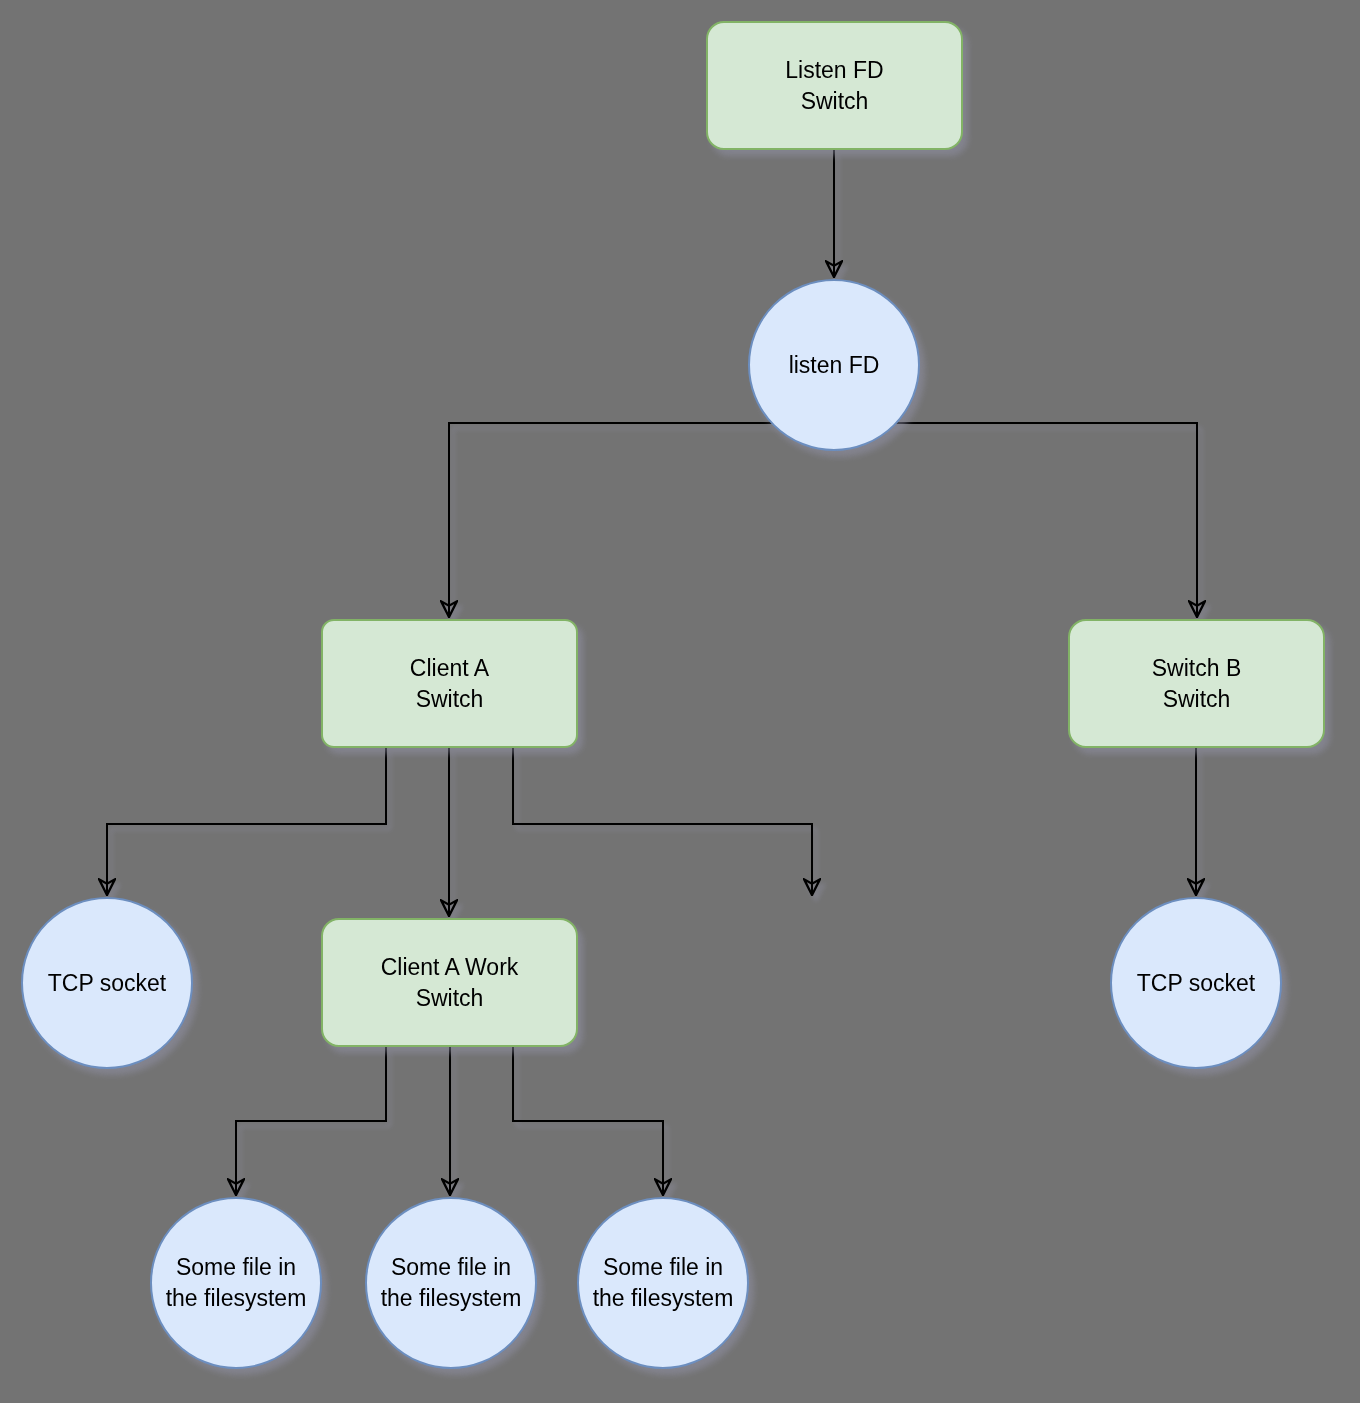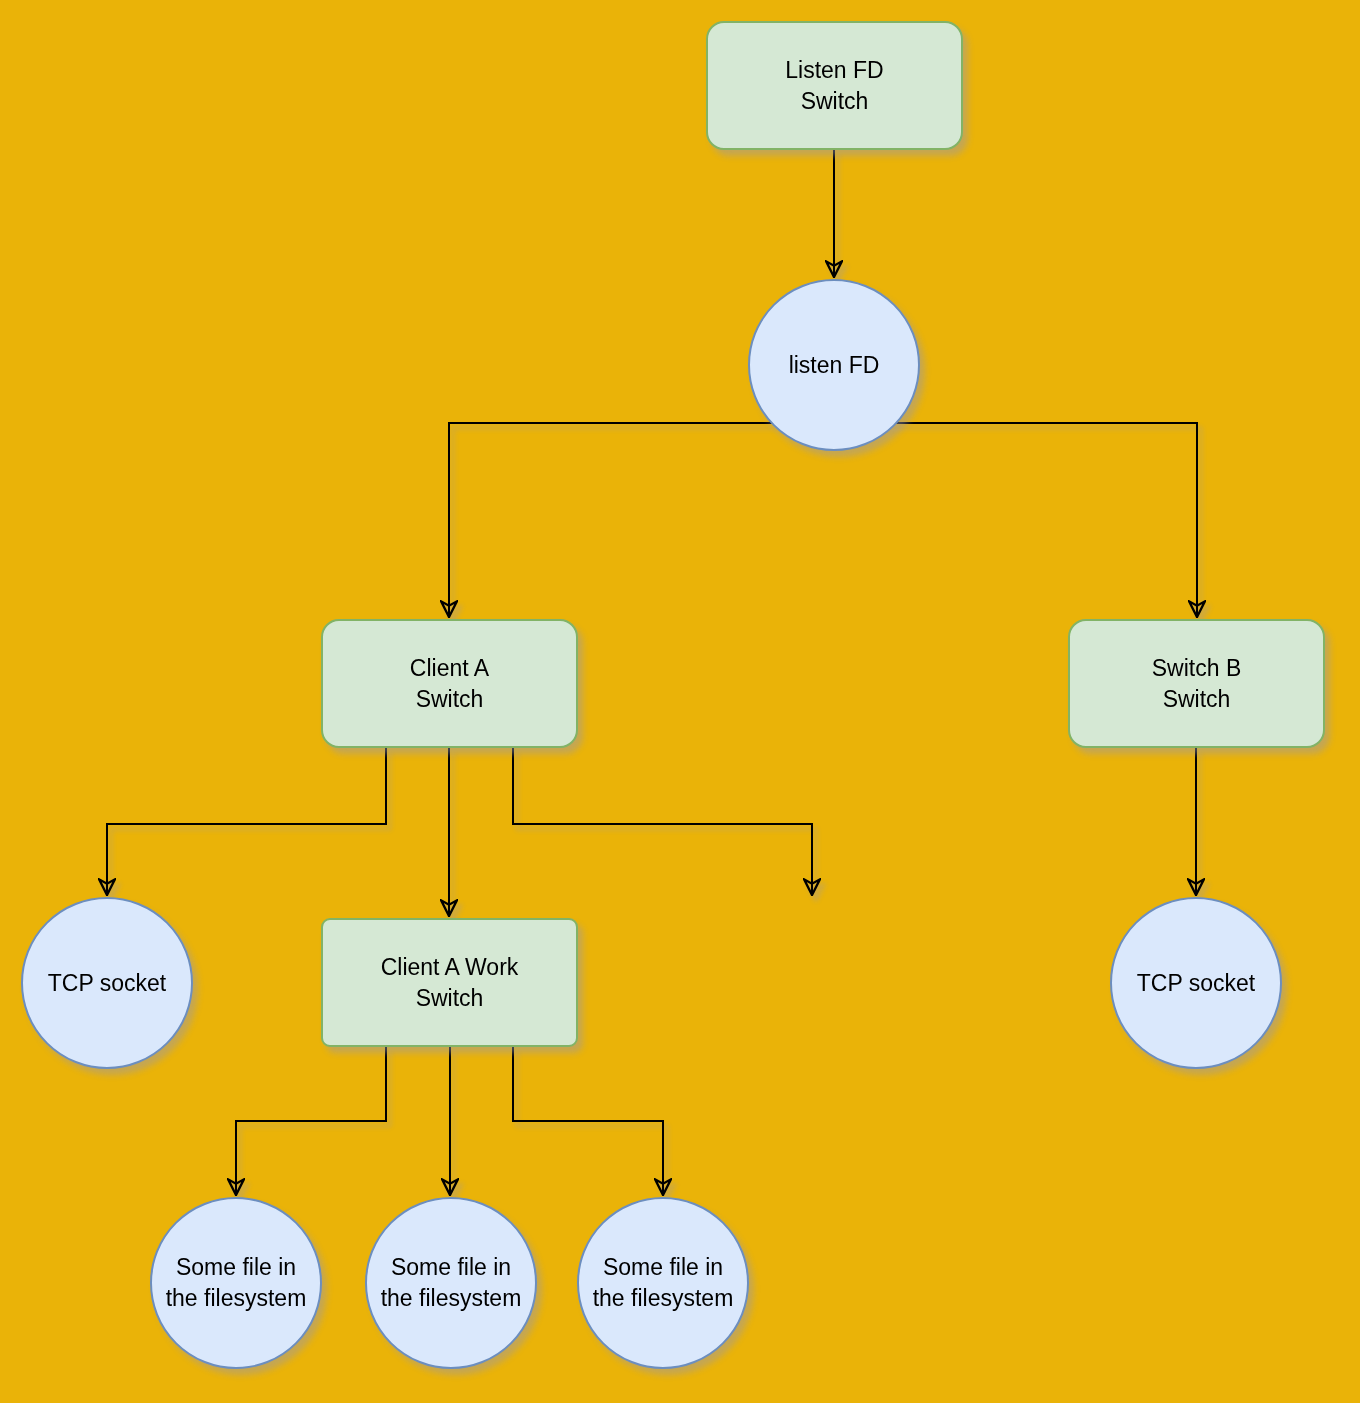--- a/index.html
+++ b/index.html
@@ -4,21 +4,21 @@
 <style>
   html, body {
     margin: 0;
     padding: 0;
     background: #ffffff;
   }
   #canvas {
     position: relative;
     width: 1360px;
     height: 1403px;
-    background: #eab308;
+    background: #737373;
     font-family: "Liberation Sans", "DejaVu Sans", sans-serif;
     color: #000000;
     overflow: hidden;
   }
   #edges {
     position: absolute;
     left: 0;
     top: 0;
     width: 1360px;
     height: 1403px;
@@ -82,35 +82,35 @@
 
   <div class="node box" style="left:706px; top:21px;">
     <div class="line">Listen FD</div>
     <div class="line">Switch</div>
   </div>
 
   <div class="node circle" style="left:748px; top:279px;">
     <div class="line">listen FD</div>
   </div>
 
-  <div class="node box" style="left:321px; top:619px;">
+  <div class="node box" style="left:321px; top:619px;border-radius:13px;">
     <div class="line">Client A</div>
     <div class="line">Switch</div>
   </div>
 
   <div class="node box" style="left:1068px; top:619px;">
     <div class="line">Switch B</div>
     <div class="line">Switch</div>
   </div>
 
   <div class="node circle" style="left:21px; top:897px;">
     <div class="line">TCP socket</div>
   </div>
 
-  <div class="node box" style="left:321px; top:918px;border-radius:9px;">
+  <div class="node box" style="left:321px; top:918px;">
     <div class="line">Client A Work</div>
     <div class="line">Switch</div>
   </div>
 
 
   <div class="node circle" style="left:1110px; top:897px;">
     <div class="line">TCP socket</div>
   </div>
 
   <div class="node circle" style="left:150px; top:1197px;">

